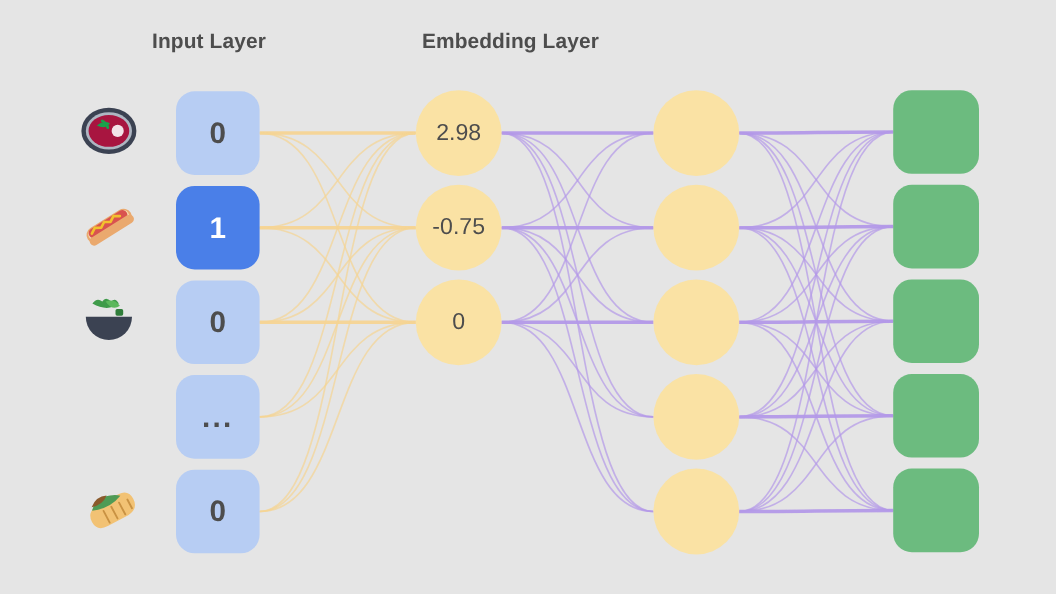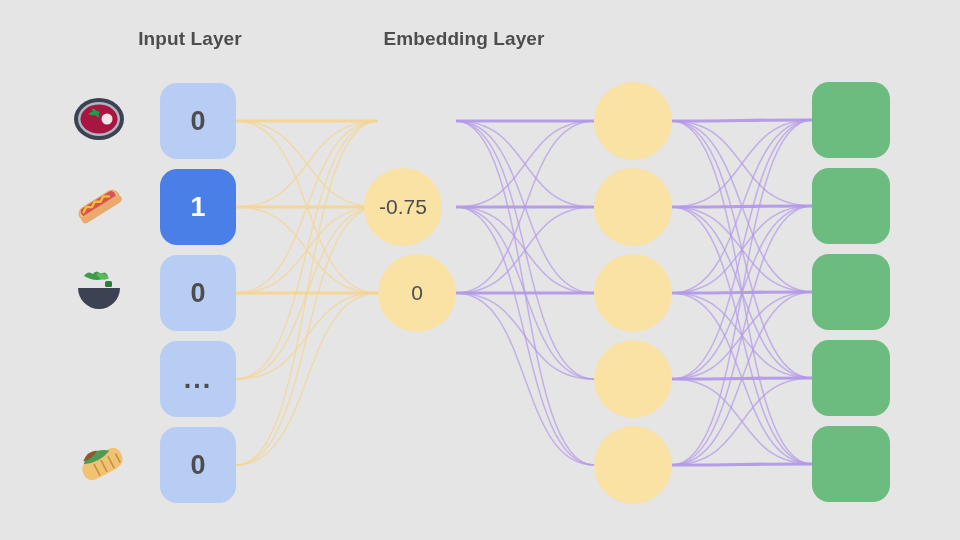--- a/index.html
+++ b/index.html
@@ -203,21 +203,22 @@
       </g>
     </svg>
   </div>
 
   <div class="node input-box" style="left:160px; top:83px;">0</div>
   <div class="node input-box active" style="left:160px; top:169px;">1</div>
   <div class="node input-box" style="left:160px; top:255px;">0</div>
   <div class="node input-box dots" style="left:160px; top:341px;">...</div>
   <div class="node input-box" style="left:160px; top:427px;">0</div>
 
-  <div class="node embed-circle" style="left:364px; top:168px;">-0.75</div>
+  <div class="node embed-circle" style="left:378px; top:82px;">2.98</div>
+  <div class="node embed-circle" style="left:378px; top:168px;">-0.75</div>
   <div class="node embed-circle" style="left:378px; top:254px;">0</div>
 
   <div class="node hidden-circle" style="left:594px; top:82px;"></div>
   <div class="node hidden-circle" style="left:594px; top:168px;"></div>
   <div class="node hidden-circle" style="left:594px; top:254px;"></div>
   <div class="node hidden-circle" style="left:594px; top:340px;"></div>
   <div class="node hidden-circle" style="left:594px; top:426px;"></div>
 
   <div class="node output-box" style="left:812px; top:82px;"></div>
   <div class="node output-box" style="left:812px; top:168px;"></div>

